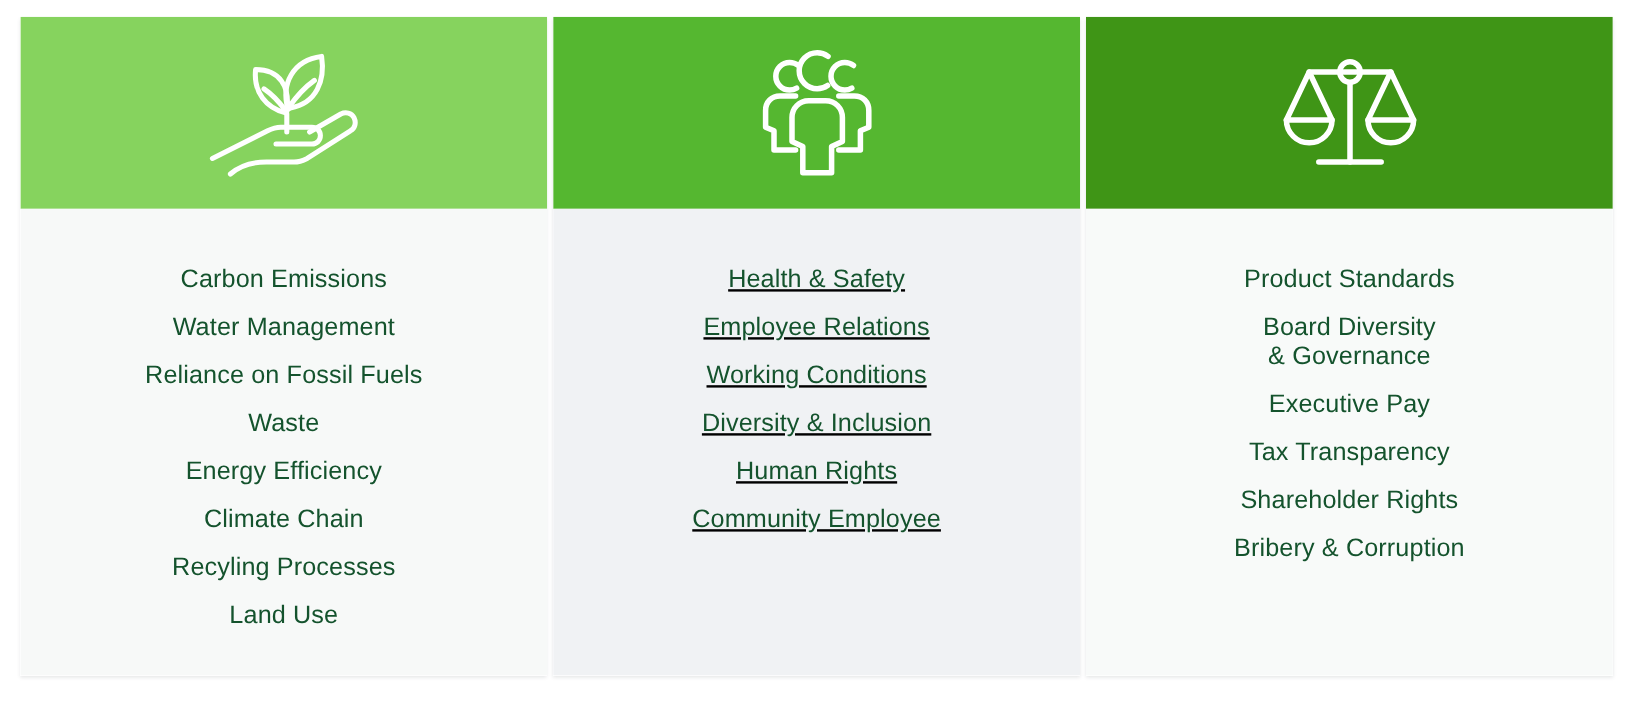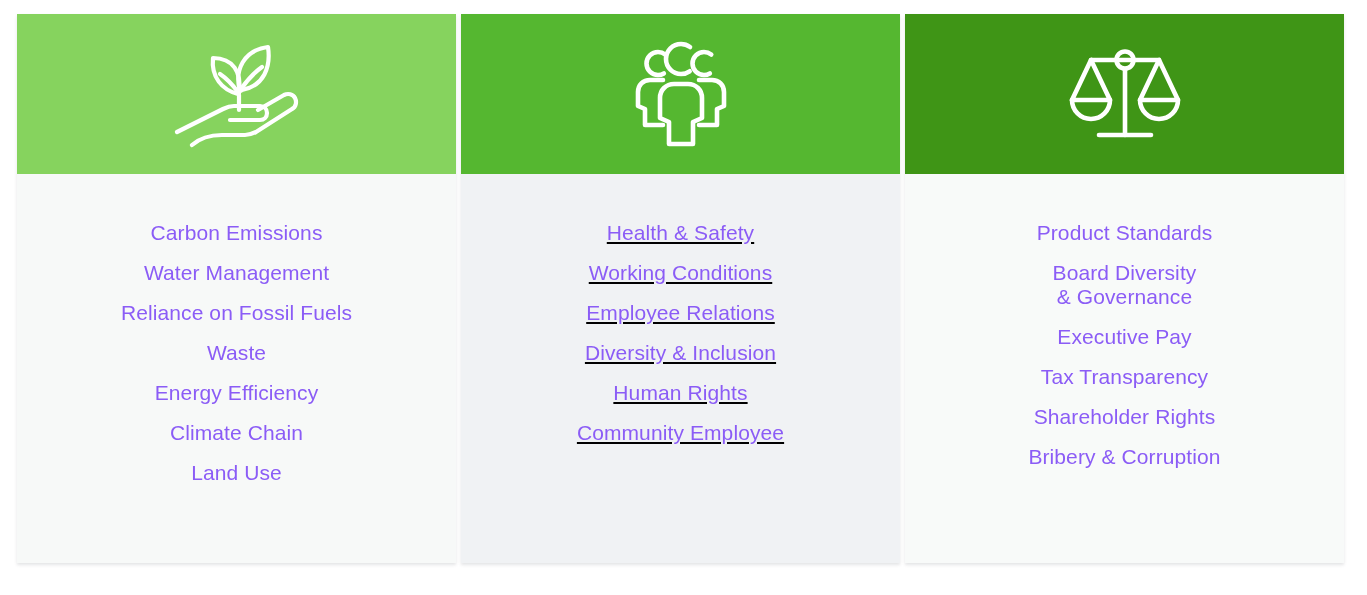--- a/index.html
+++ b/index.html
@@ -46,21 +46,21 @@
     flex: 1 1 auto;
     padding-top: 47px;
     display: flex;
     flex-direction: column;
     align-items: center;
   }
 
   .factor {
     font-size: 21px;
     line-height: 24px;
-    color: #8b5cf6;
+    color: #14532d;
     text-align: center;
     margin-bottom: 16px;
     white-space: pre-line;
     letter-spacing: 0.1px;
   }
 
   
   .pillar-environmental .pillar-header { background: #86d35e; }
   .pillar-environmental .pillar-body   { background: #f7f9f8; }
 
@@ -98,20 +98,21 @@
         </svg>
       </span>
     </div>
     <div class="pillar-body">
       <div class="factor">Carbon Emissions</div>
       <div class="factor">Water Management</div>
       <div class="factor">Reliance on Fossil Fuels</div>
       <div class="factor">Waste</div>
       <div class="factor">Energy Efficiency</div>
       <div class="factor">Climate Chain</div>
+      <div class="factor">Recyling Processes</div>
       <div class="factor">Land Use</div>
     </div>
   </div>
 
   <div class="pillar pillar-social">
     <div class="pillar-header">
       <span>
         <svg class="icon-svg" width="104" height="110" viewBox="0 0 104 110" fill="none" stroke="#ffffff" stroke-width="4.6" stroke-linecap="round" stroke-linejoin="round">
 
           <path d="M29 13 A11.5 11.5 0 1 0 29 36 A11.5 11.5 0 0 0 29 13" stroke-dasharray="50 22" stroke-dashoffset="8"></path>
@@ -123,22 +124,22 @@
           <path d="M34 86 L16 86 L16 70 L9 67 L9 53 C9 46 14 41 21 41 L34 41"></path>
 
           <path d="M70 86 L88 86 L88 70 L95 67 L95 53 C95 46 90 41 83 41 L70 41"></path>
 
           <path d="M40 105 L40 83 L31 79 L31 59 C31 51 37 45 45 45 L59 45 C67 45 73 51 73 59 L73 79 L64 83 L64 105 Z"></path>
         </svg>
       </span>
     </div>
     <div class="pillar-body">
       <div class="factor">Health &amp; Safety</div>
+      <div class="factor">Employee Relations</div>
       <div class="factor">Working Conditions</div>
-      <div class="factor">Employee Relations</div>
       <div class="factor">Diversity &amp; Inclusion</div>
       <div class="factor">Human Rights</div>
       <div class="factor">Community Employee</div>
     </div>
   </div>
 
   <div class="pillar pillar-governance">
     <div class="pillar-header">
       <span>
         <svg class="icon-svg" width="112" height="112" viewBox="0 0 112 112" fill="none" stroke="#ffffff" stroke-width="4.6" stroke-linecap="round" stroke-linejoin="round">

